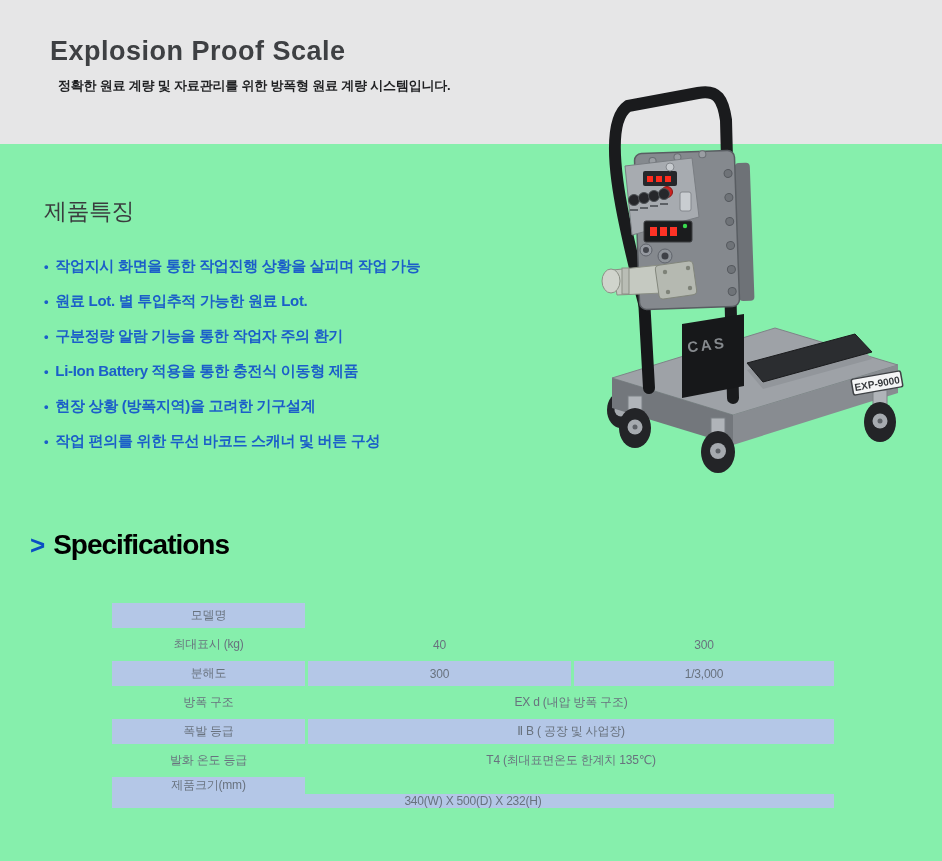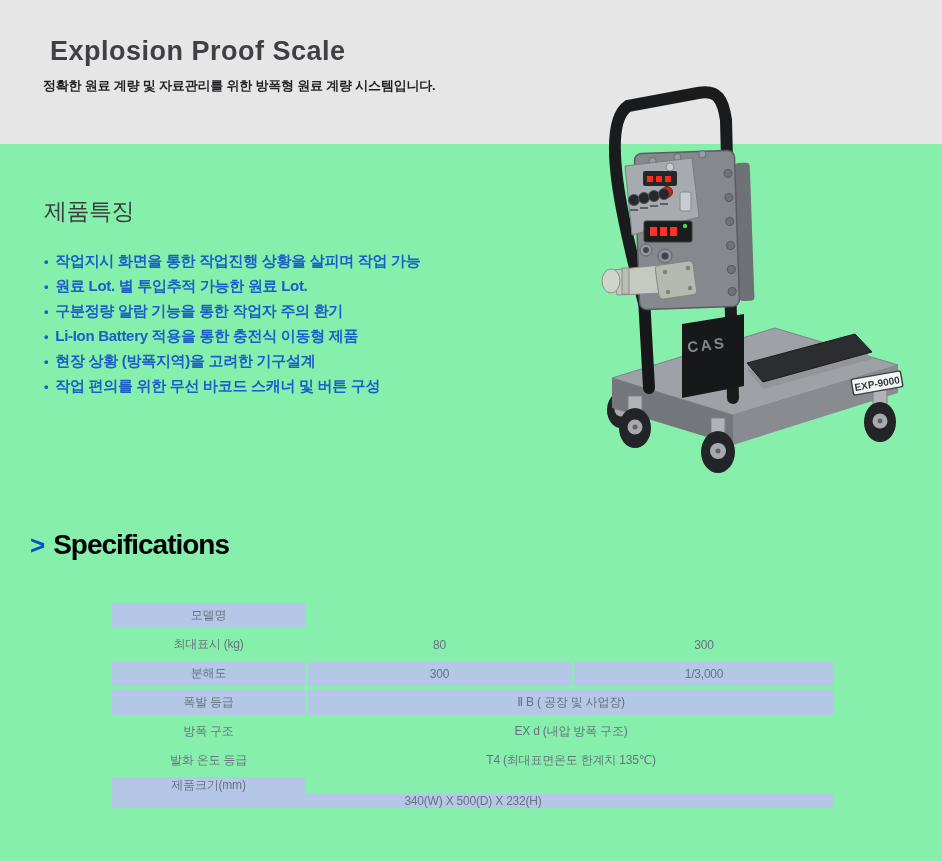--- a/index.html
+++ b/index.html
@@ -12,33 +12,33 @@
   
   .header-band {
     position:absolute; top:0; left:0; width:942px; height:144px;
     background:#e6e6e7;
   }
   .page-title {
     position:absolute; top:36px; left:50px;
     font-size:27px; font-weight:700; color:#3e4043; letter-spacing:0.5px;
   }
   .page-subtitle {
-    position:absolute; top:77px; left:43px;
+    position:absolute; top:77px; left:58px;
     font-size:13px; font-weight:700; color:#1f2022; letter-spacing:-0.2px;
   }
   
   .features { position:absolute; top:196px; left:44px; width:520px; }
   .features-heading {
     font-size:23px; font-weight:400; color:#3a3c3e; letter-spacing:-0.5px;
     margin-bottom:22px;
   }
   .feature-list { list-style:none; }
   .feature-item {
     font-size:15px; font-weight:700; color:#1b5ec9;
-    line-height:24px; letter-spacing:-0.3px; white-space:nowrap;
+    line-height:34px; letter-spacing:-0.3px; white-space:nowrap;
   }
   .feature-item .bullet { margin-right:7px; font-size:13px; }
   
   .product-figure { position:absolute; top:80px; left:580px; width:362px; height:400px; }
   
   .spec-heading {
     position:absolute; top:529px; left:30px;
     font-size:28px; font-weight:700; color:#000; letter-spacing:-1px;text-align:center;
   }
   .spec-heading .marker { color:#0a4fc4; margin-right:9px; font-size:26px; }
@@ -191,40 +191,40 @@
   <h2 class="spec-heading"><span class="marker">&gt;</span><span>Specifications</span></h2>
 
   <div class="spec-table">
 
     <div class="spec-row row-blue">
       <div class="cell cell-label">모델명</div>
     </div>
 
     <div class="spec-row row-white">
       <div class="cell cell-label">최대표시 (kg)</div>
-      <div class="cell cell-value cell-v1">80</div>
+      <div class="cell cell-value cell-v1">40</div>
       <div class="cell cell-value">300</div>
     </div>
 
     <div class="spec-row row-blue">
       <div class="cell cell-label">분해도</div>
       <div class="cell cell-value cell-v1">300</div>
       <div class="cell cell-value">1/3,000</div>
     </div>
 
-    <div class="spec-row row-blue">
-      <div class="cell cell-label">폭발 등급</div>
-      <div class="cell cell-value">Ⅱ B ( 공장 및 사업장)</div>
-    </div>
-
     <div class="spec-row row-white">
       <div class="cell cell-label">방폭 구조</div>
       <div class="cell cell-value">EX d (내압 방폭 구조)</div>
     </div>
 
+    <div class="spec-row row-blue">
+      <div class="cell cell-label">폭발 등급</div>
+      <div class="cell cell-value">Ⅱ B ( 공장 및 사업장)</div>
+    </div>
+
     <div class="spec-row row-white">
       <div class="cell cell-label">발화 온도 등급</div>
       <div class="cell cell-value">T4 (최대표면온도 한계치 135℃)</div>
     </div>
 
     <div class="spec-row row-blue">
       <div class="cell cell-label">제품크기(mm)</div>
       <div class="cell cell-value">340(W) X 500(D) X 232(H)</div>
     </div>
 

